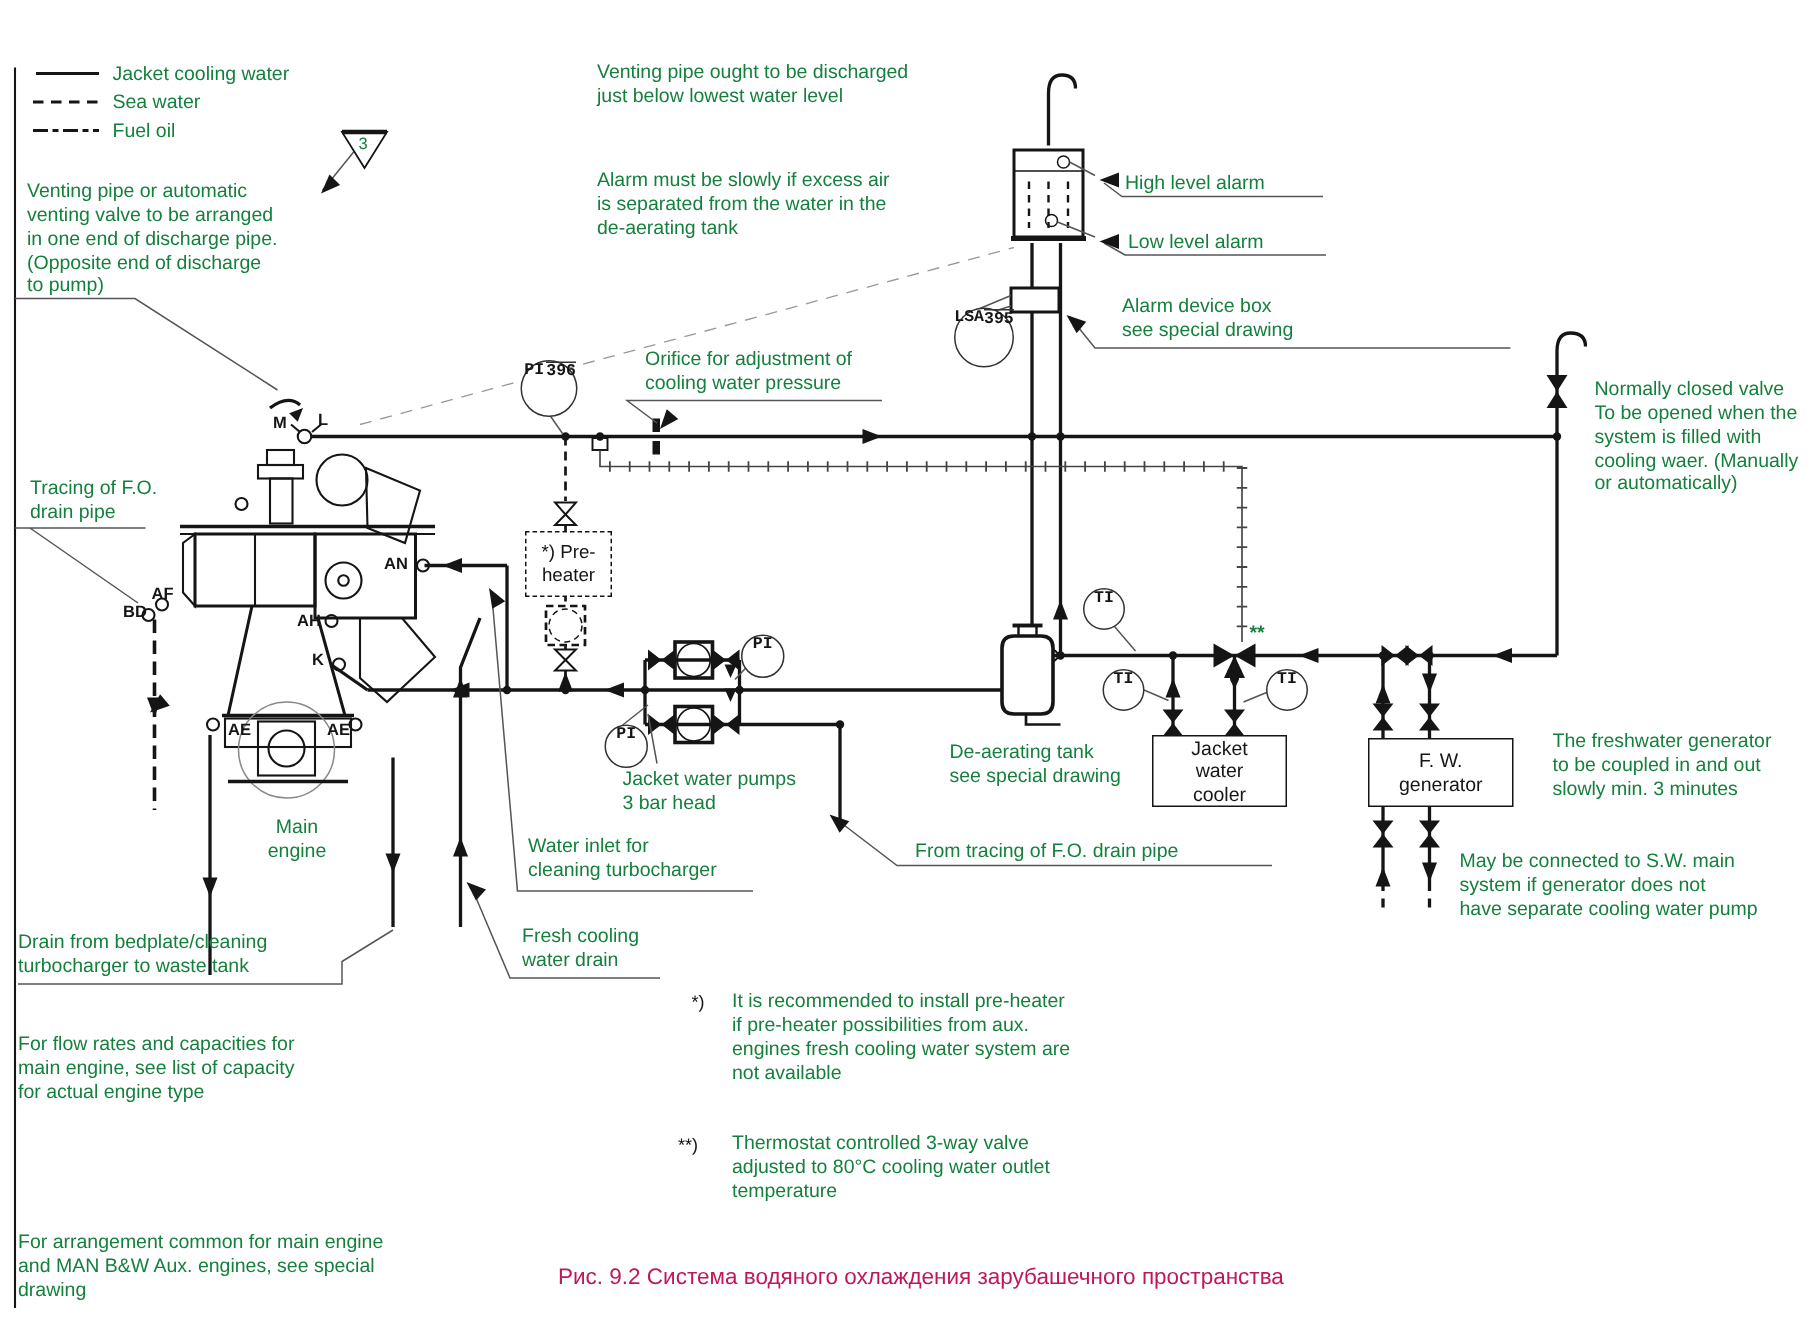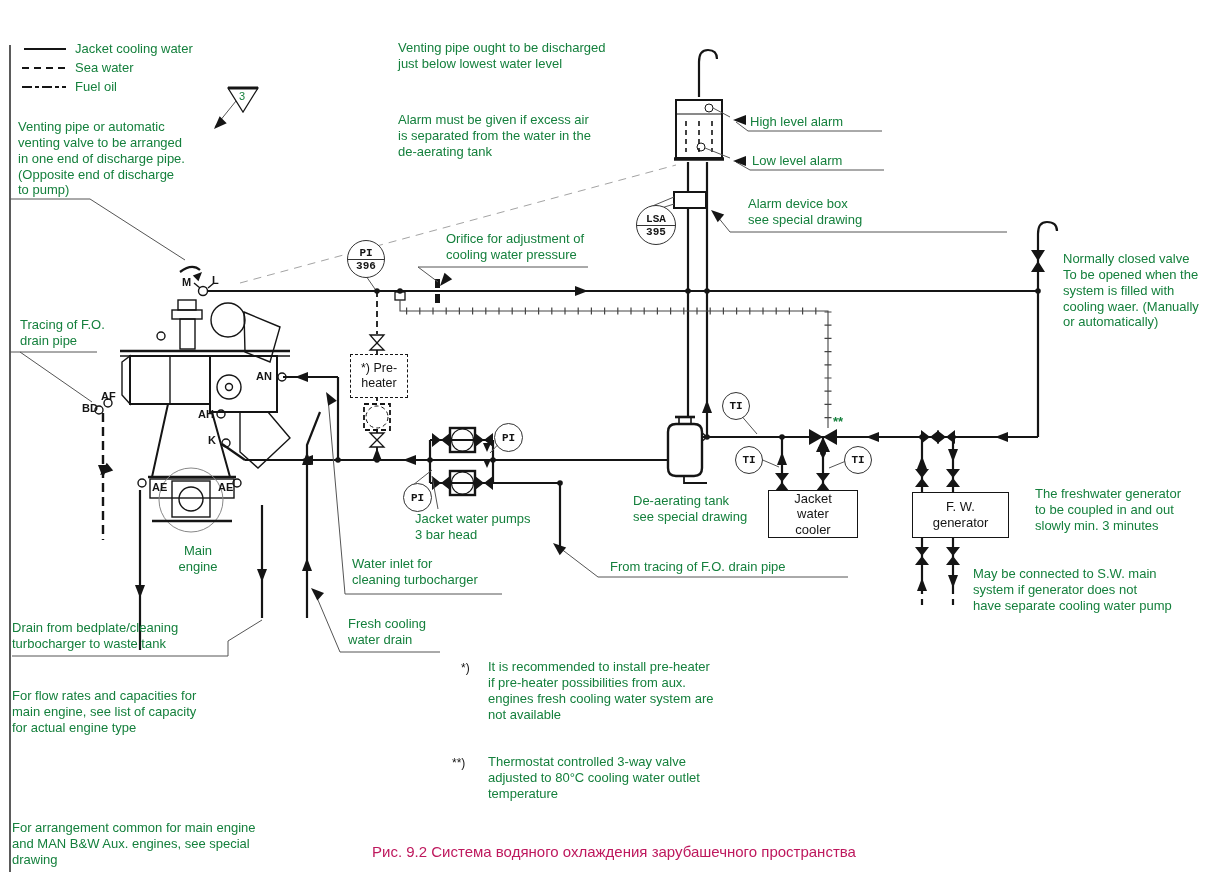--- a/index.html
+++ b/index.html
@@ -6,21 +6,21 @@
   #stage{position:relative;width:1210px;height:878px;background:#fff;overflow:hidden;
          font-family:"Liberation Sans",sans-serif;color:#151515;}
   #linework{position:absolute;left:0;top:0;}
   .ann{position:absolute;font-size:13px;line-height:1.22;white-space:pre-line;color:#15803d;}
   .ann.small{font-size:11px;}
   .box{position:absolute;border:1.6px solid #151515;background:#fff;display:flex;
        align-items:center;justify-content:center;text-align:center;font-size:13px;line-height:1.2;
        white-space:pre-line;}
   .box.dashed{border:1.6px dashed #151515;}
   .bubble{position:absolute;border:1.3px solid #333;border-radius:50%;background:#fff;
-          display:flex;flex-direction:column;align-items:center;justify-content:center;
+          display:flex;flex-direction:row;justify-content:center;
           font-family:"Liberation Mono",monospace;font-weight:700;color:#151515;}
   .bubble .b2{border-top:1.2px solid #333;width:100%;text-align:center;}
   .bubble .b1{width:100%;text-align:center;}
   .port{position:absolute;font-size:11px;font-weight:600;color:#151515;}
   .caption{position:absolute;font-size:15px;color:#be185d;}
   .fnmark{position:absolute;font-size:12px;}
 </style>
 </head>
 <body>
 
@@ -281,33 +281,33 @@
 
 <div class="ann" style="left:18px;top:119px;">Venting pipe or automatic
 venting valve to be arranged
 in one end of discharge pipe.
 (Opposite end of discharge
 to pump)</div>
 <div class="ann" style="left:20px;top:317px;">Tracing of F.O.
 drain pipe</div>
 <div class="ann" style="left:398px;top:40px;">Venting pipe ought to be discharged
 just below lowest water level</div>
-<div class="ann" style="left:398px;top:112px;">Alarm must be given if excess air
+<div class="ann" style="left:398px;top:112px;">Alarm must be slowly if excess air
 is separated from the water in the
 de-aerating tank</div>
 <div class="ann" style="left:750px;top:114px;">High level alarm</div>
 <div class="ann" style="left:752px;top:153px;">Low level alarm</div>
 <div class="ann" style="left:748px;top:196px;">Alarm device box
 see special drawing</div>
 <div class="ann" style="left:1063px;top:251px;">Normally closed valve
 To be opened when the
 system is filled with
 cooling waer. (Manually
 or automatically)</div>
-<div class="ann" style="left:430px;top:231px;margin-left:16px;">Orifice for adjustment of
+<div class="ann" style="left:430px;top:231px;">Orifice for adjustment of
 cooling water pressure</div>
 <div class="ann" style="left:633px;top:493px;">De-aerating tank
 see special drawing</div>
 <div class="ann" style="left:1035px;top:486px;">The freshwater generator
 to be coupled in and out
 slowly min. 3 minutes</div>
 <div class="ann" style="left:973px;top:566px;">May be connected to S.W. main
 system if generator does not
 have separate cooling water pump</div>
 <div class="ann" style="left:415px;top:511px;">Jacket water pumps

